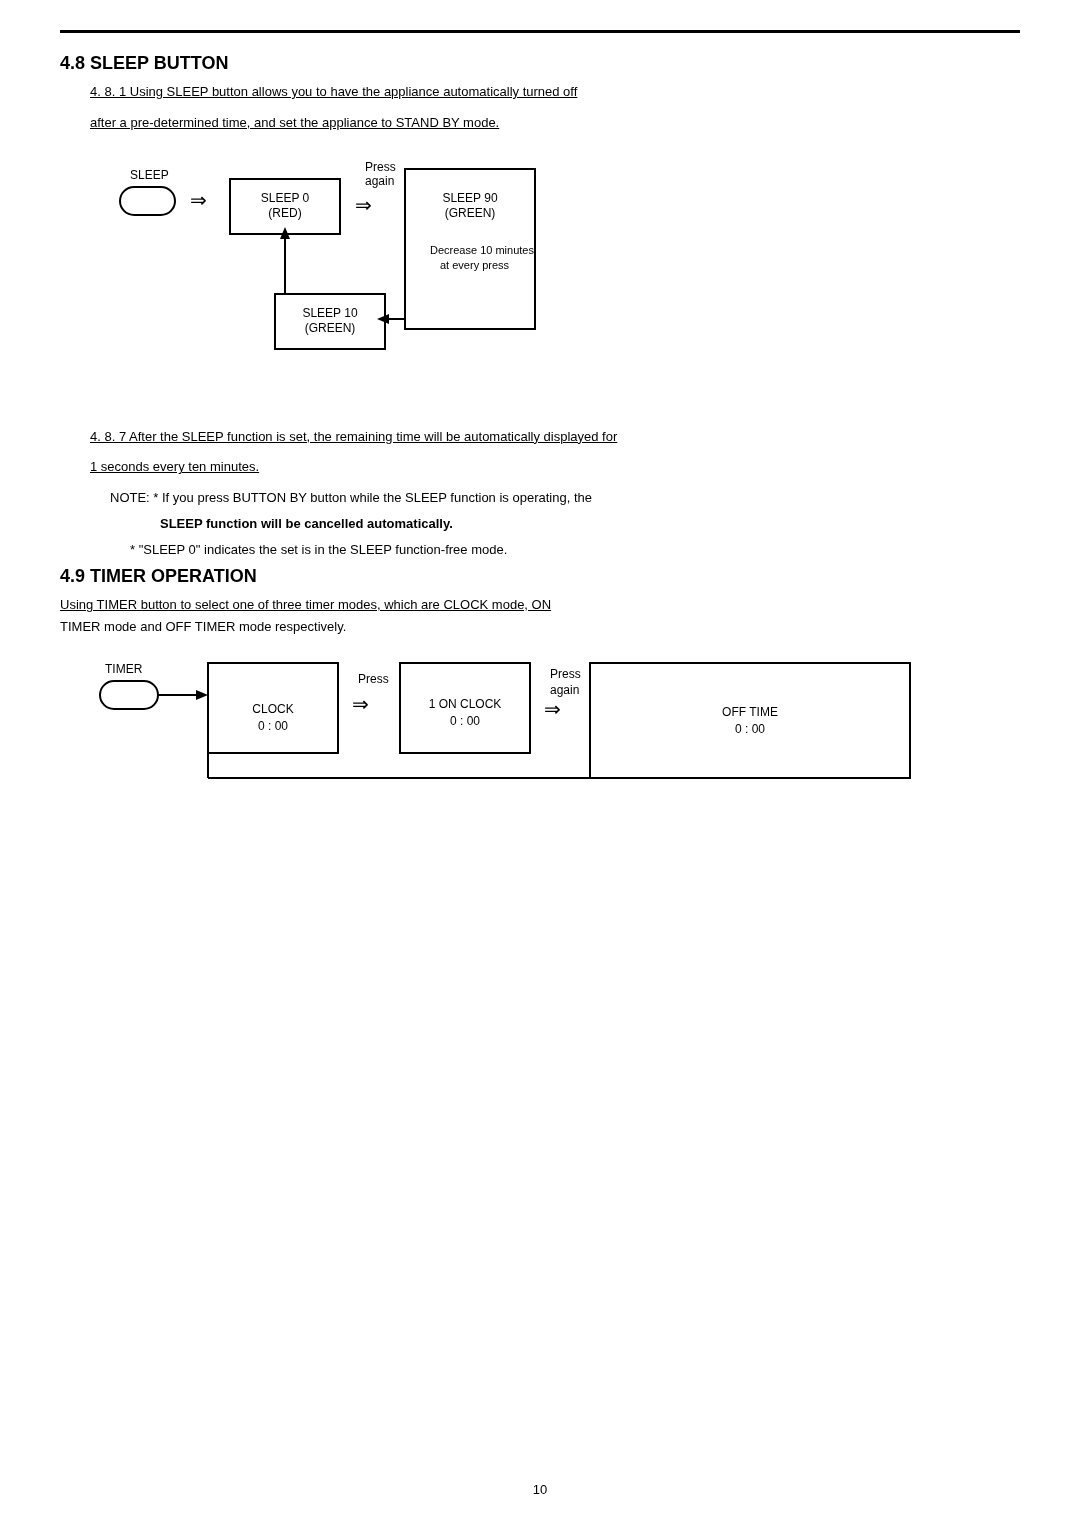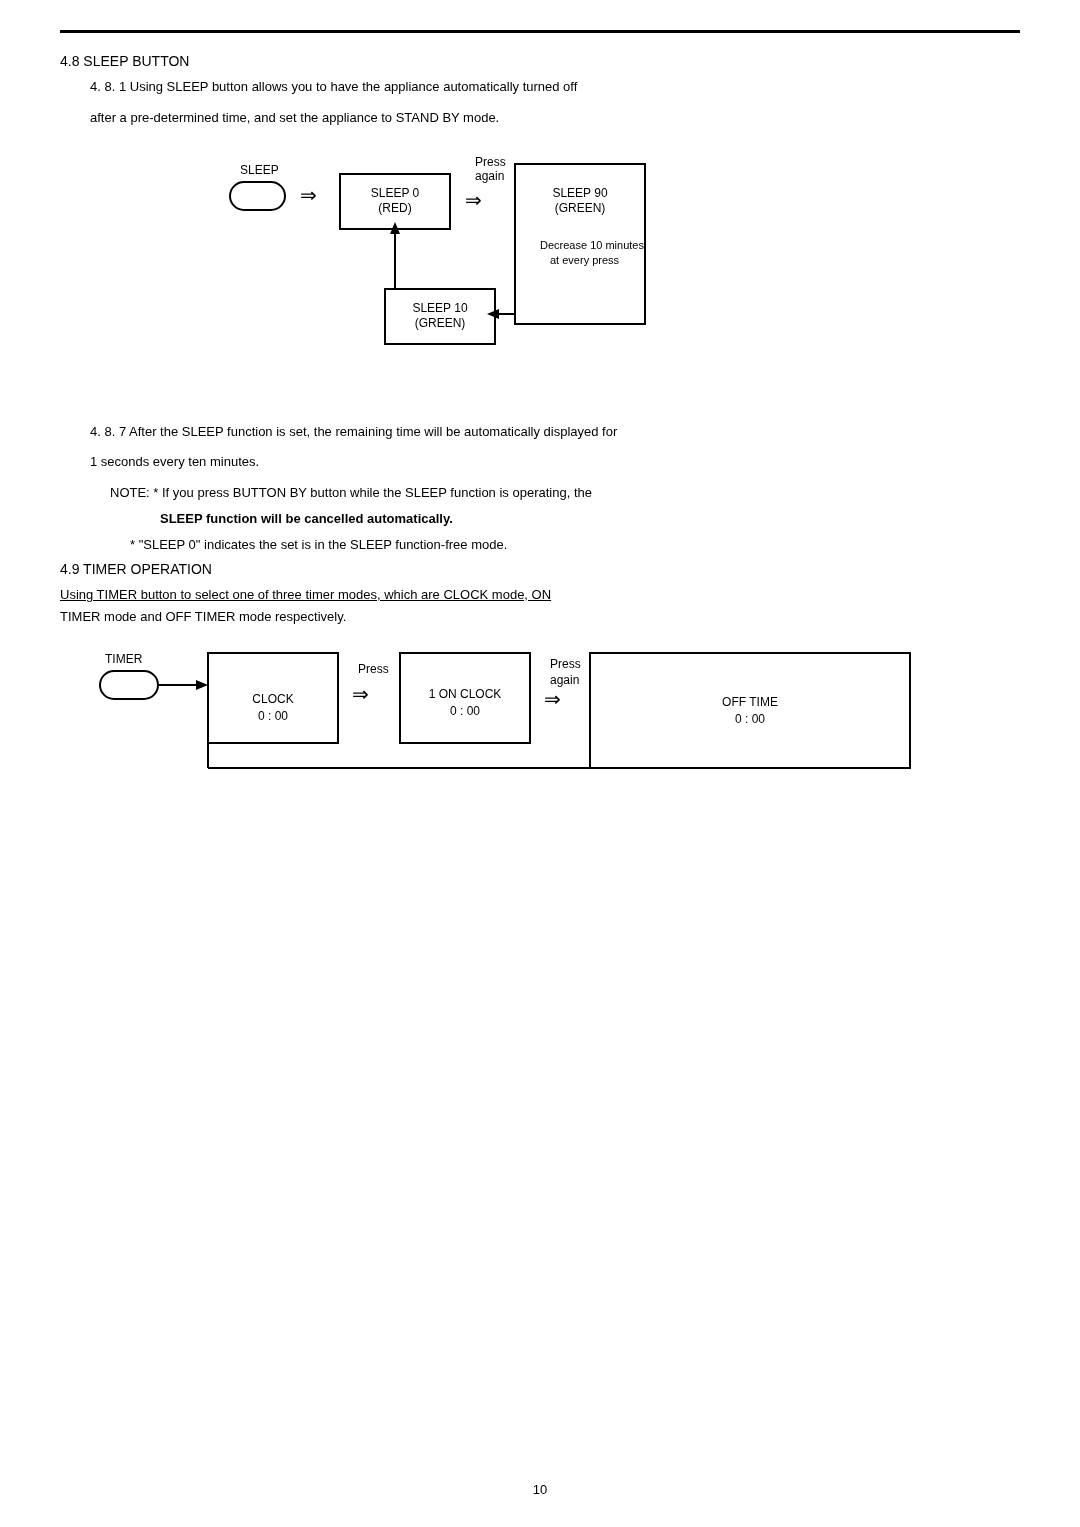--- a/index.html
+++ b/index.html
@@ -11,28 +11,29 @@
       width: 1080px;
       min-height: 1527px;
       padding: 30px 60px;
       position: relative;
     }
     .top-border {
       border-top: 3px solid #000;
       margin-bottom: 20px;
     }
     .section-title {
-      font-weight: normal;
-      font-size: 14px;
+      font-weight: bold;
+      font-size: 18px;
       margin-bottom: 8px;
     }
     .body-text {
       margin-left: 30px;
       margin-bottom: 10px;
       line-height: 1.6;
+      text-decoration: underline;
     }
     .note-text {
       margin-left: 50px;
       margin-bottom: 5px;
       line-height: 1.6;
     }
     .page-number {
       text-align: center;
       position: absolute;
       bottom: 30px;
@@ -47,21 +48,21 @@
 </head>
 <body>
 
 <div class="top-border"></div>
 
 <div>
   <p class="section-title">4.8 SLEEP BUTTON</p>
   <p class="body-text">4. 8. 1 Using SLEEP button allows you to have the appliance automatically turned off</p>
   <p class="body-text">after a pre-determined time, and set the appliance to STAND BY mode.</p>
 
-  <div style="margin: 15px 0 15px 40px; text-align: center;">
+  <div style="margin: 15px 0 15px 40px;">
     <svg width="700" height="260">
 
       <text x="30" y="30" font-size="12" font-family="Arial">SLEEP</text>
 
       <rect x="20" y="38" width="55" height="28" rx="14" ry="14" fill="none" stroke="#000" stroke-width="2"></rect>
 
       <text x="90" y="58" font-size="20" font-family="Arial">⇒</text>
 
       <rect x="130" y="30" width="110" height="55" fill="none" stroke="#000" stroke-width="2"></rect>
       <text x="185" y="53" font-size="12" font-family="Arial" text-anchor="middle">SLEEP 0</text>

